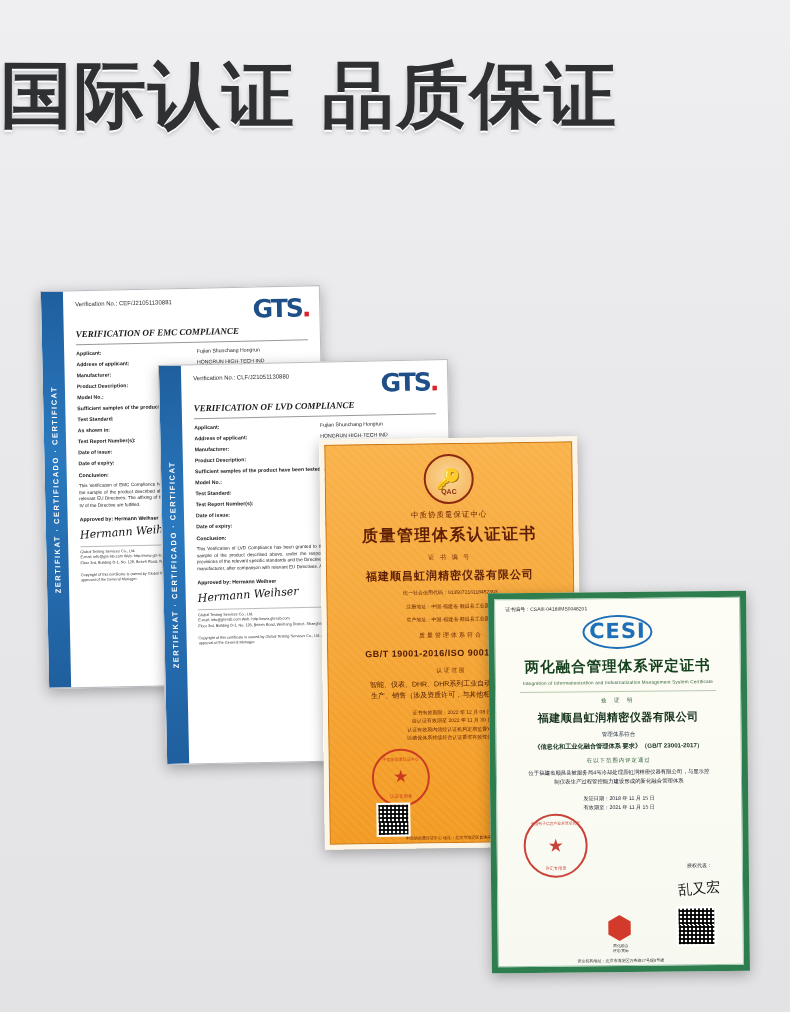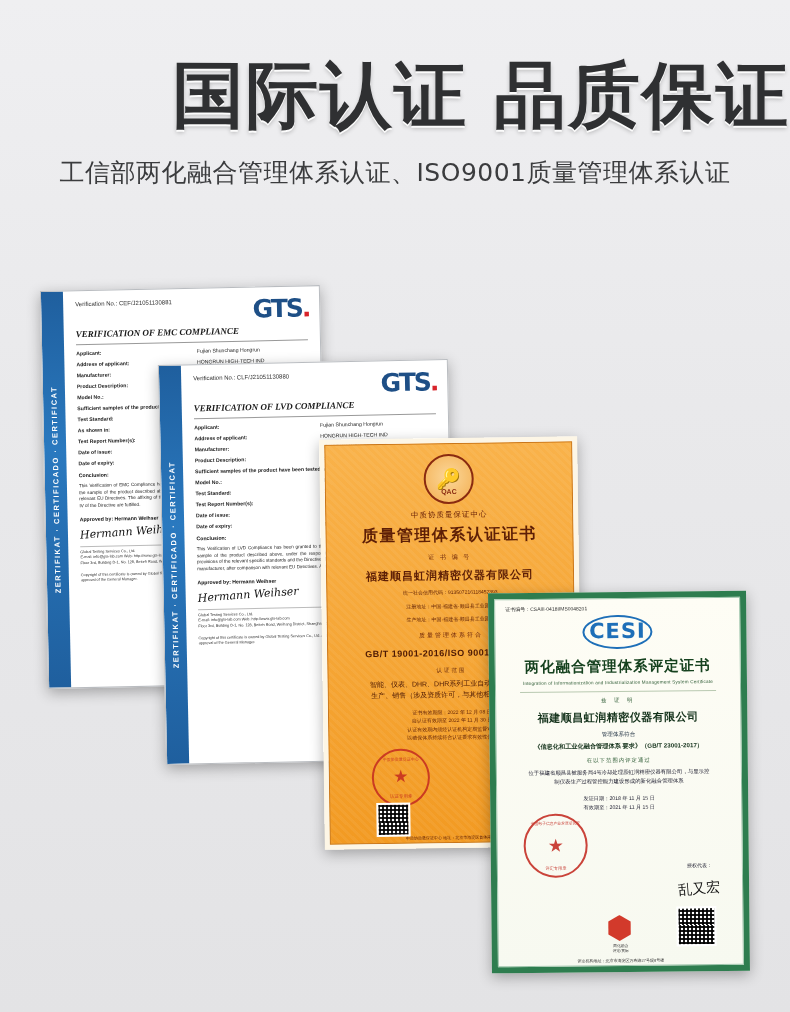--- a/index.html
+++ b/index.html
@@ -15,21 +15,21 @@
     position: relative;
   }
   .page {
     position: relative;
     width: 790px;
     height: 1012px;
   }
 
   
   .headline {
-    text-align: right;
+    text-align: left;
     padding-top: 58px;
     font-size: 72px;
     line-height: 1.05;
     font-weight: bold;
     letter-spacing: 2px;
     color: #2f3032;
     font-family: "DejaVu Sans", "Liberation Sans", sans-serif;
     text-shadow: 0 2px 0 #fcfcfc, 0 3px 4px rgba(0,0,0,0.22);
     white-space: nowrap;
   }
@@ -473,21 +473,20 @@
   }
 </style>
 </head>
 <body>
 
 <div class="page">
 
   <div class="headline">
     <span>国际认证</span><span class="gap"></span><span>品质保证</span>
   </div>
-  <div class="subline1">工信部两化融合管理体系认证、ISO9001质量管理体系认证</div>
 
   <div class="cert gts" style="left:44px; top:288px; width:280px; height:398px; transform: rotate(-1.2deg);">
     <div class="gts-sidebar">
       <span class="vtext">ZERTIFIKAT · CERTIFICADO · CERTIFICAT</span>
     </div>
     <div class="gts-body">
       <div class="gts-vno">
         <span>Verification No.:</span>
         <span>CEF/J21051130881</span>
       </div>

